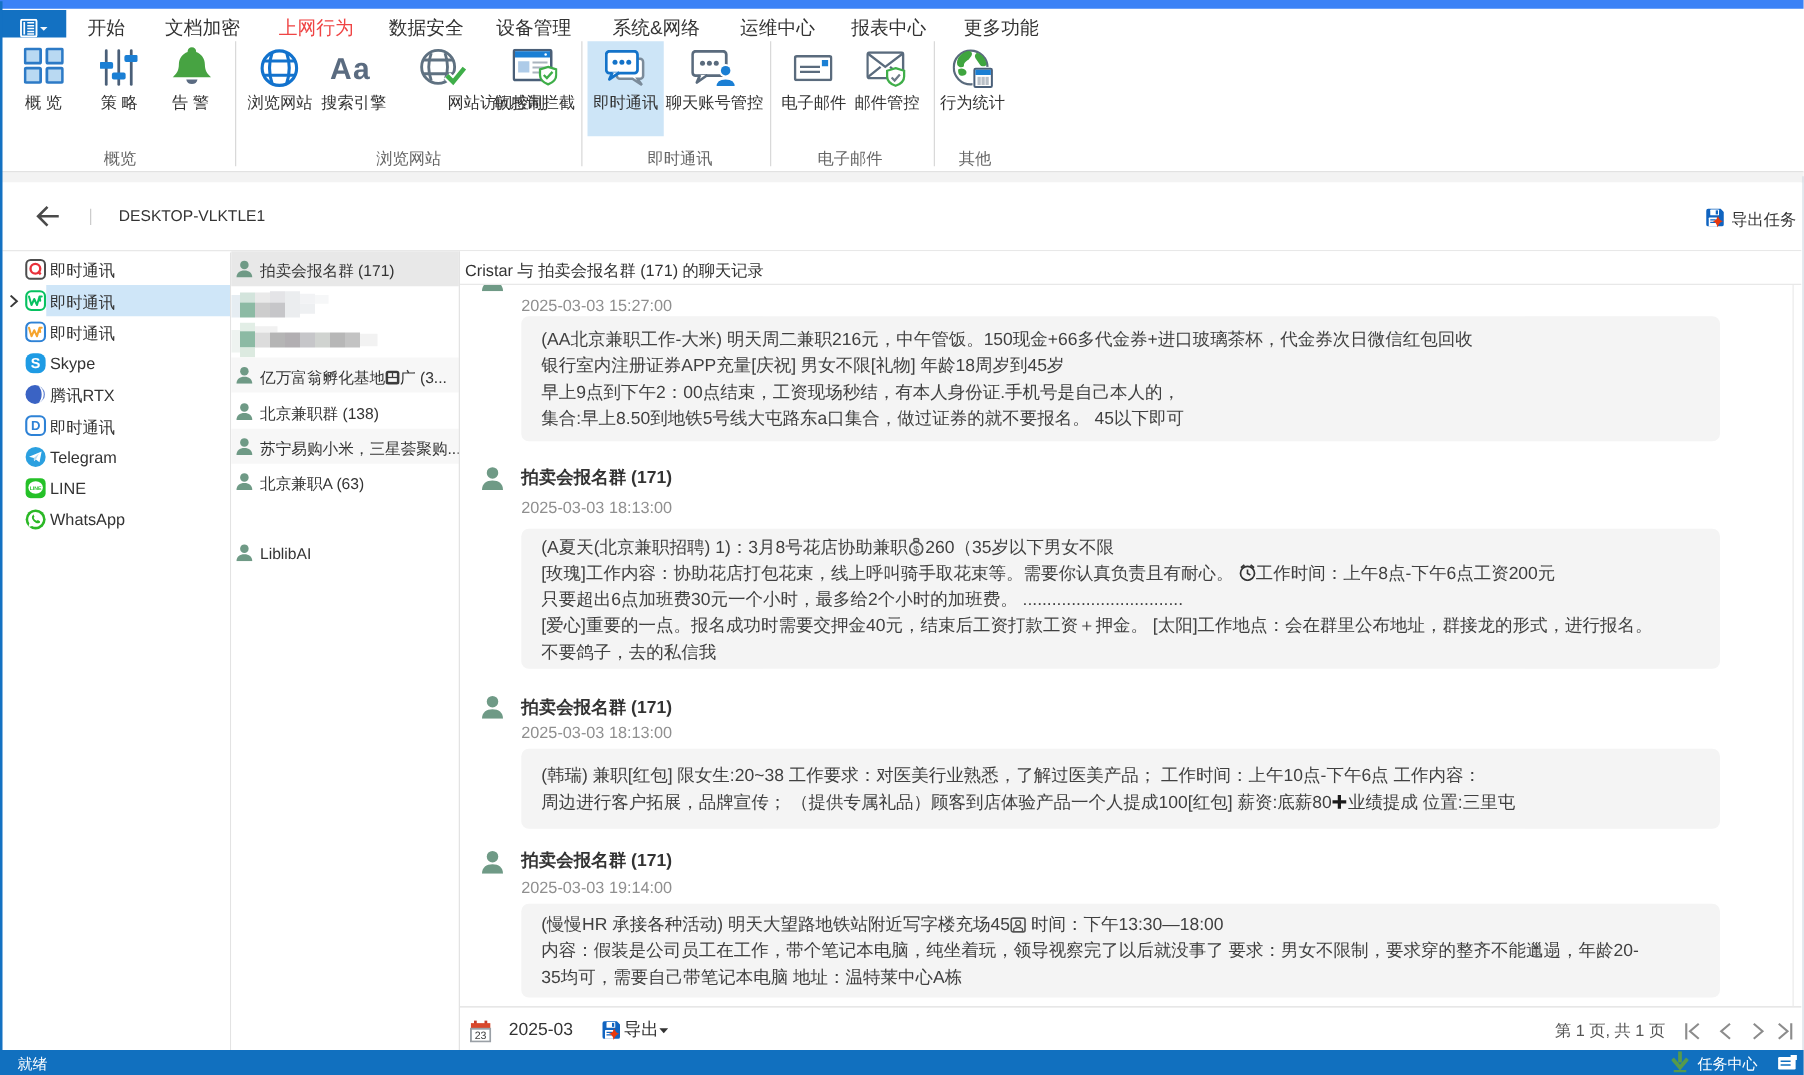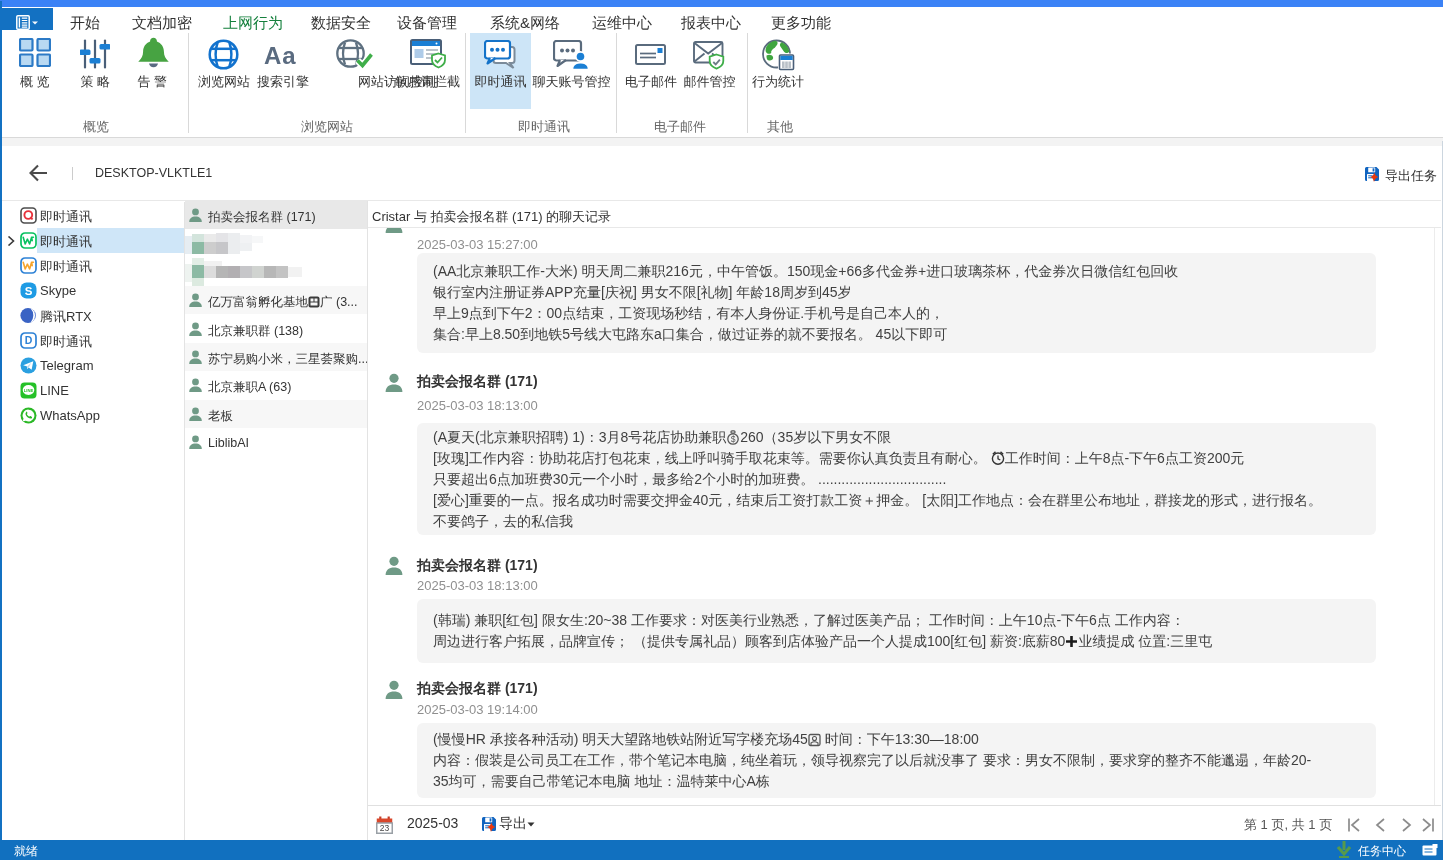--- a/index.html
+++ b/index.html
@@ -3,21 +3,21 @@
 <meta charset="utf-8">
 <style>
 * { margin:0; padding:0; box-sizing:border-box; }
 html,body { width:1443px; height:860px; overflow:hidden; }
 body { font-family:"Liberation Sans", sans-serif; position:relative; background:#fff; color:#333; }
 .abs { position:absolute; }
 
 #tabs { position:absolute; left:0; top:0; width:1443px; height:30px; background:#fff; border-top:7px solid #3b82f6; }
 #appbtn { position:absolute; left:1px; top:1px; width:52px; height:28px; background:#1371c2; }
 .tab { position:absolute; top:0; height:30px; line-height:31px; font-size:15px; color:#333; white-space:nowrap; }
-.tab.sel { color:#15803d; }
+.tab.sel { color:#ef4444; }
 #tabunderline { position:absolute; left:222px; top:27px; width:61px; height:3px; background:#1a72c4; }
 
 #ribbon { position:absolute; left:0; top:30px; width:1443px; height:108px; background:#fff; border-bottom:1px solid #d9d9d9; }
 .rsep { position:absolute; top:3px; width:1px; height:100px; background:#d9d9d9; }
 .rlabel { position:absolute; top:43px; font-size:13px; color:#333; white-space:nowrap; text-align:center; }
 .rgroup { position:absolute; top:88px; font-size:13px; color:#666; white-space:nowrap; text-align:center; }
 #ribsel { position:absolute; left:470px; top:3px; width:61px; height:76px; background:#cde5f7; }
 #greybar { position:absolute; left:0; top:138px; width:1443px; height:8px; background:#f3f3f3; }
 
 #bl { position:absolute; left:0; top:1px; width:2px; height:859px; background:#1371c2; z-index:50; }
@@ -372,27 +372,20 @@
       </svg>
     <span class="txt">苏宁易购小米，三星荟聚购...</span>
   </div>
   <div class="crow" style="top:170px;">
     <svg class="cicon" viewBox="0 0 15 14">
         <circle cx="7.5" cy="3.9" r="3.4" fill="#6f9a86"></circle>
         <path d="M1.2 14 c0-3.8 2.6-5.6 6.3-5.6 s6.3 1.8 6.3 5.6 z" fill="#6f9a86"></path>
       </svg>
     <span class="txt">北京兼职A (63)</span>
   </div>
-  <div class="crow" style="top:199px;background:#f7f7f7;">
-    <svg class="cicon" viewBox="0 0 15 14">
-        <circle cx="7.5" cy="3.9" r="3.4" fill="#6f9a86"></circle>
-        <path d="M1.2 14 c0-3.8 2.6-5.6 6.3-5.6 s6.3 1.8 6.3 5.6 z" fill="#6f9a86"></path>
-      </svg>
-    <span class="txt">老板</span>
-  </div>
   <div class="crow" style="top:227px;">
     <svg class="cicon" viewBox="0 0 15 14">
         <circle cx="7.5" cy="3.9" r="3.4" fill="#6f9a86"></circle>
         <path d="M1.2 14 c0-3.8 2.6-5.6 6.3-5.6 s6.3 1.8 6.3 5.6 z" fill="#6f9a86"></path>
       </svg>
     <span class="txt">LiblibAI</span>
   </div>
 </div>
 <div id="chatborder"></div>
 <div id="mainpane">

